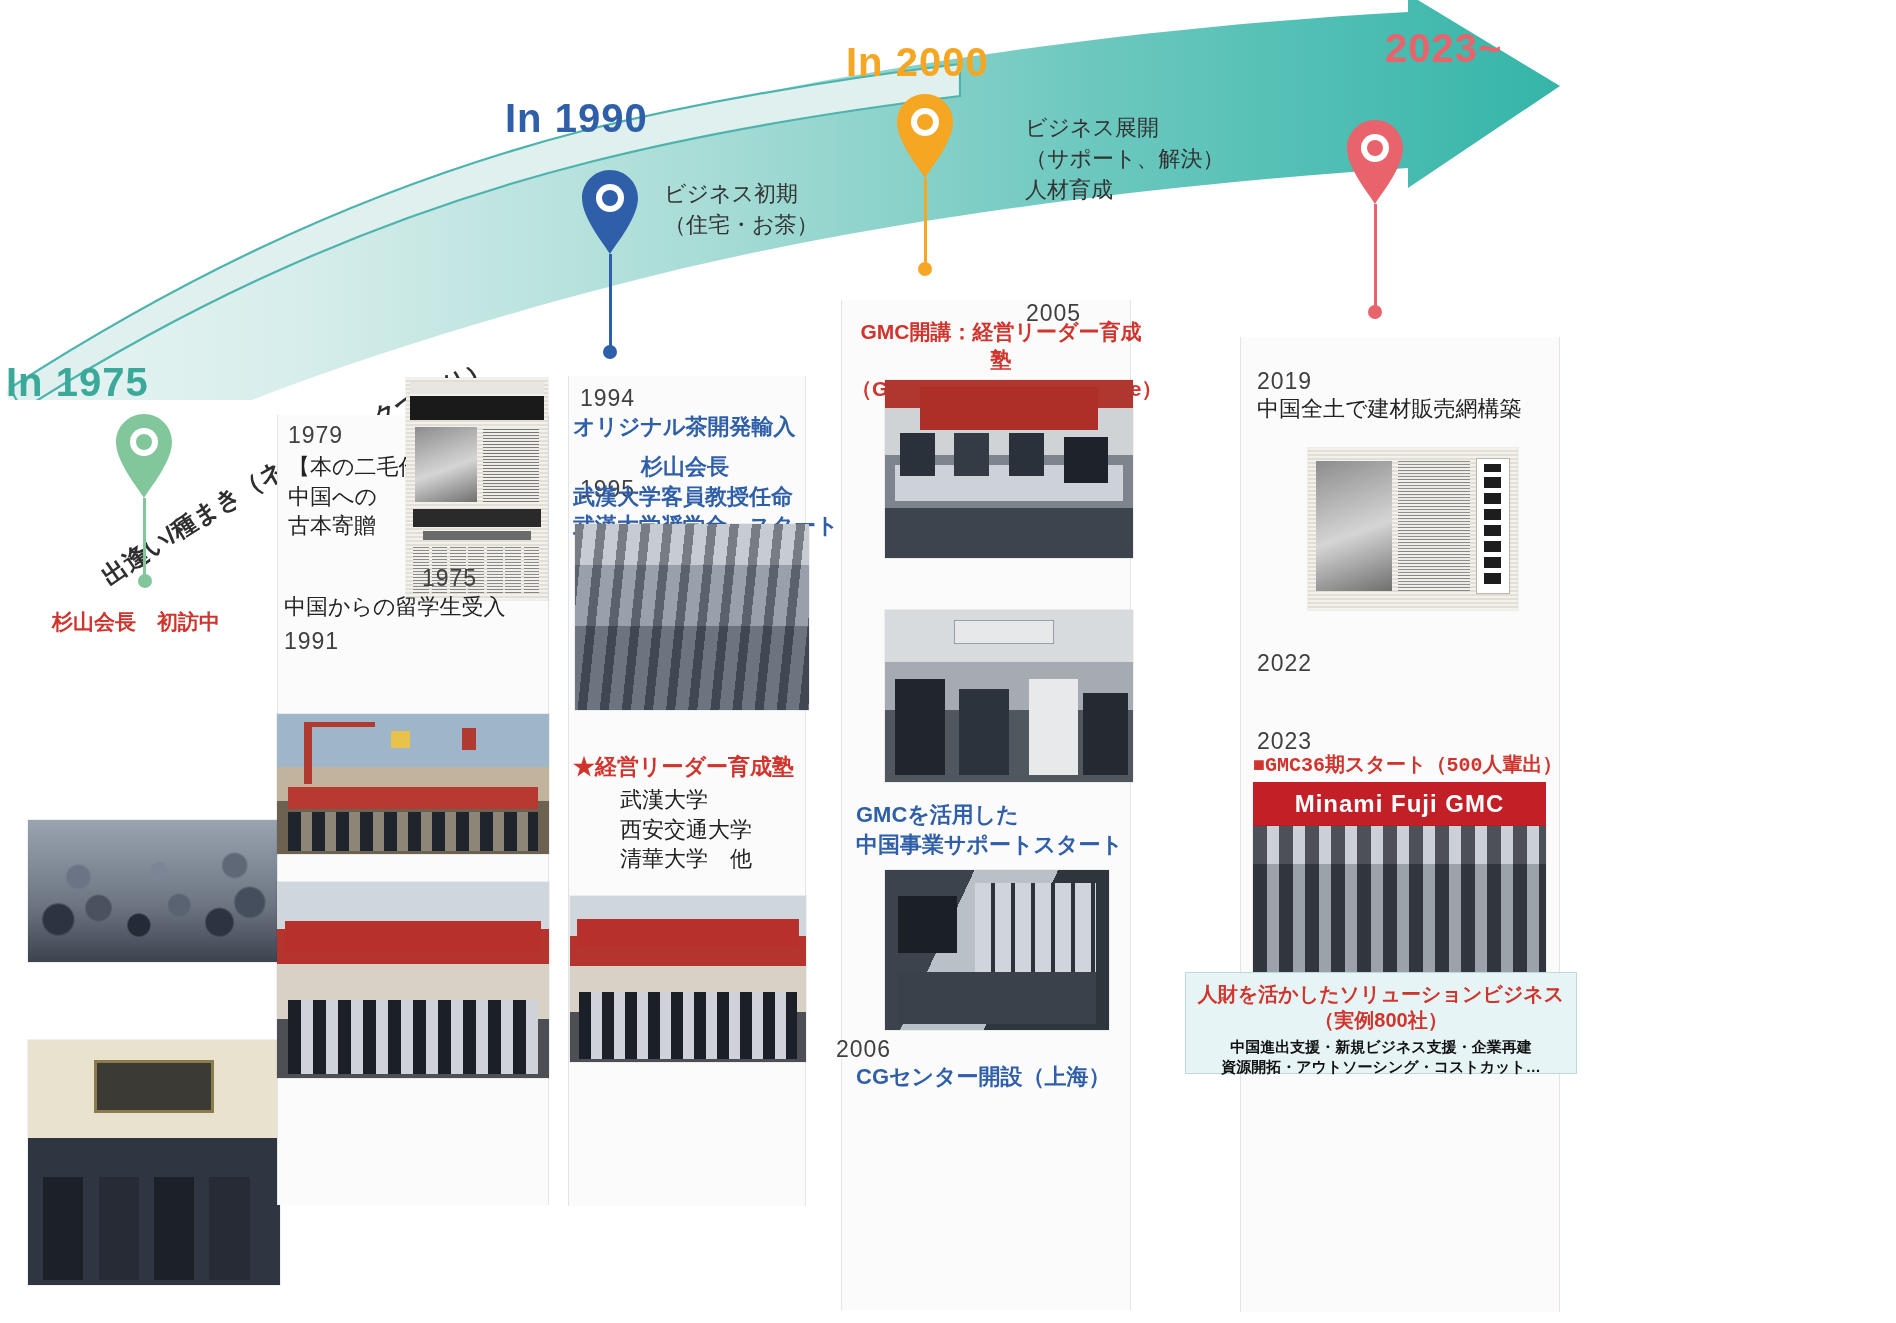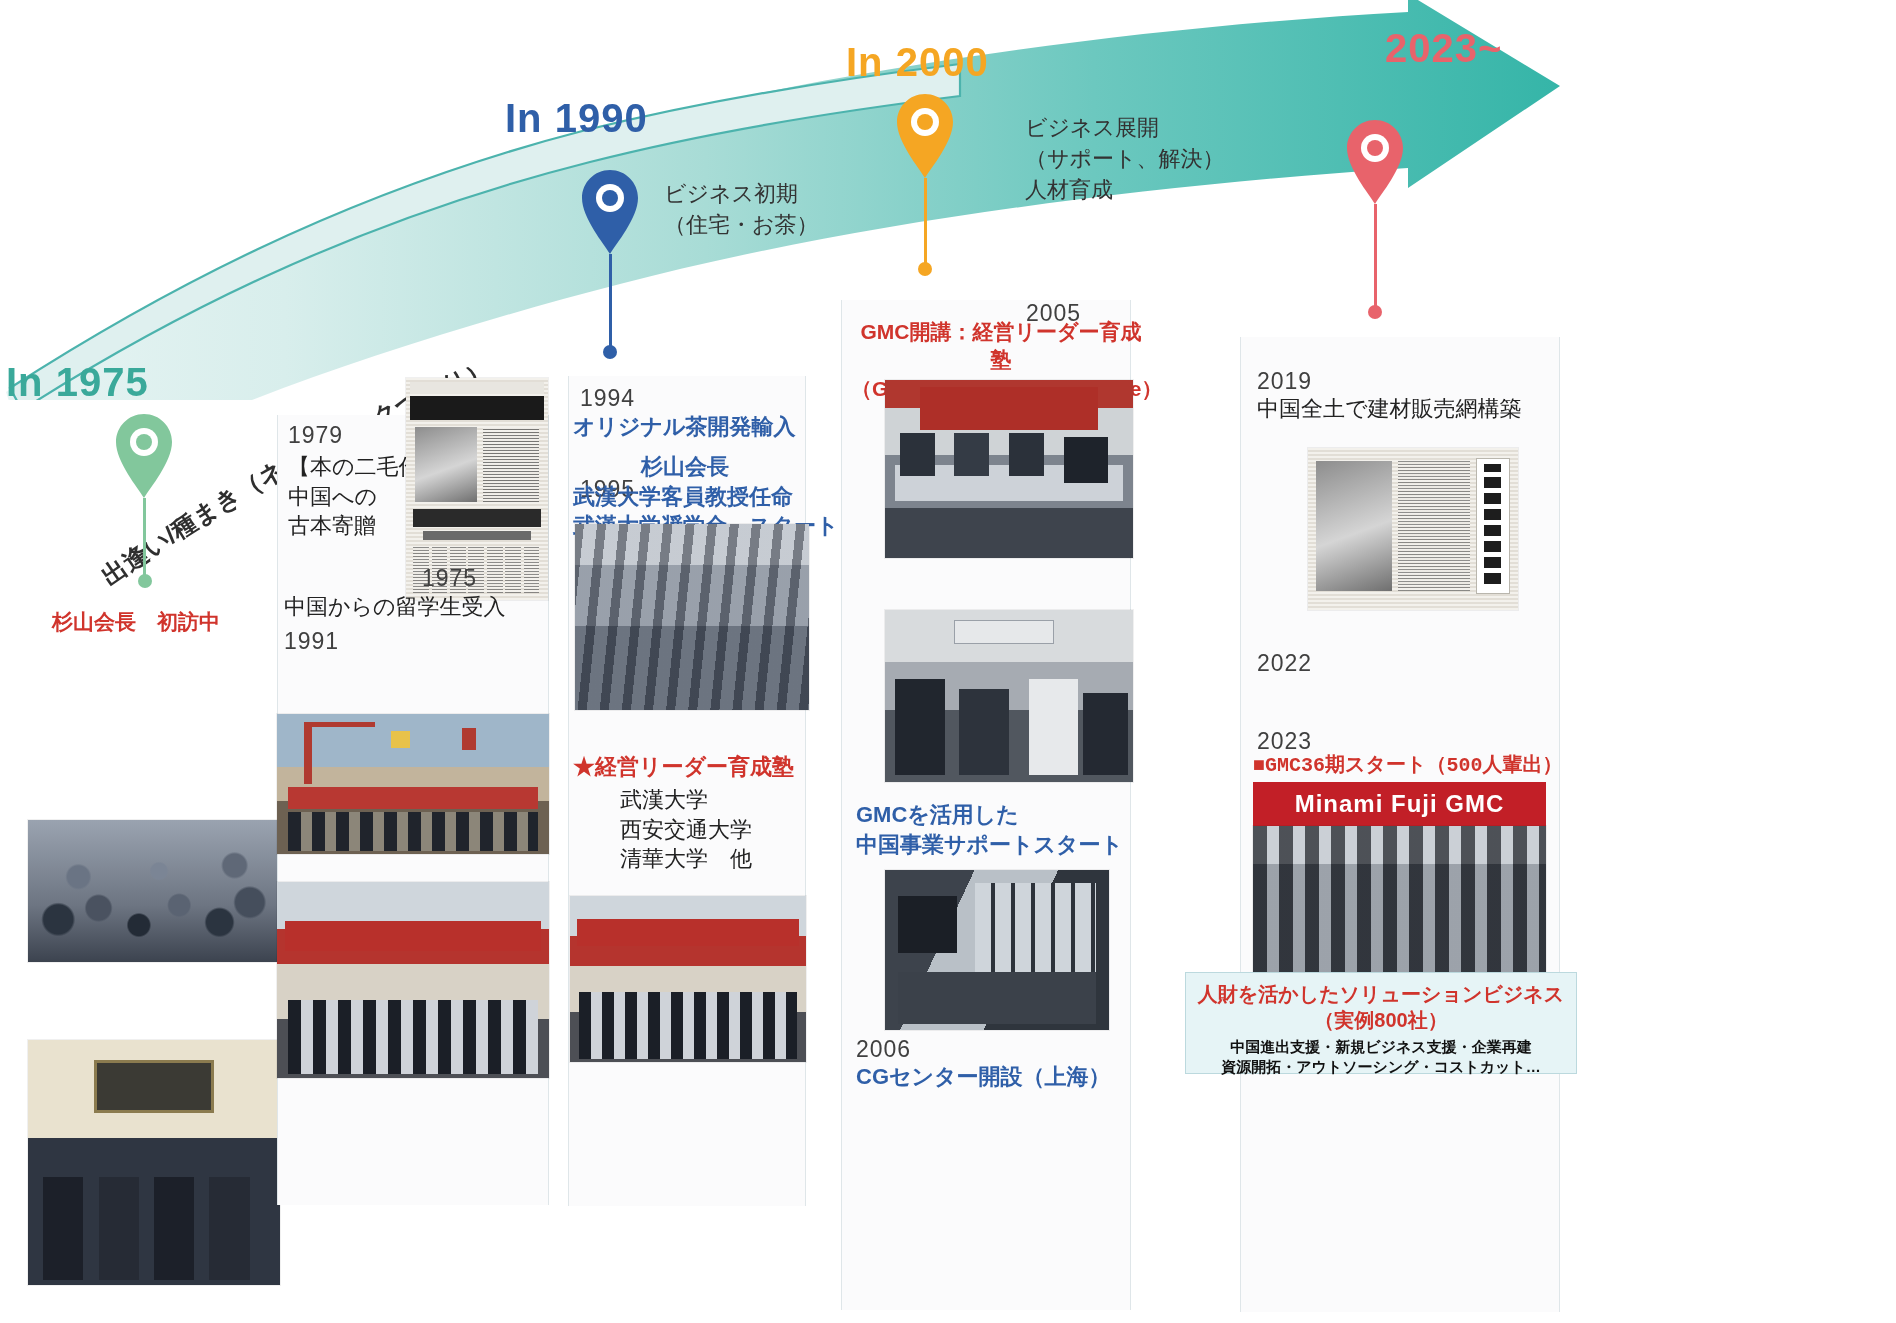--- a/index.html
+++ b/index.html
@@ -361,21 +361,21 @@
 
   <div class="abs body-jp body-blue" style="left:856px; top:800px; width:280px;">GMCを活用した
 中国事業サポートスタート</div>
 
   <div class="photo ph-office" style="left:885px; top:870px; width:224px; height:160px;">
     <div style="position:absolute;left:6%;top:16%;width:26%;height:36%;background:#1b1f26;"></div>
     <div style="position:absolute;left:40%;top:8%;width:54%;height:60%;background:repeating-linear-gradient(90deg,#cfd5db 0 16px,#2d333b 16px 20px);"></div>
     <div style="position:absolute;left:6%;top:64%;right:6%;height:32%;background:#3b414a;"></div>
   </div>
 
-  <div class="abs year" style="left:856px; top:1036px;">2006</div>
+  <div class="abs year" style="left:836px; top:1036px;">2006</div>
   <div class="abs body-jp body-blue nowrap" style="left:856px; top:1062px;">CGセンター開設（上海）</div>
 
   <div class="column" id="col-2019"></div>
 
   <div class="abs year" style="left:1257px; top:368px;">2019</div>
   <div class="abs body-jp nowrap" style="left:1257px; top:394px;">中国全土で建材販売網構築</div>
 
   <div class="photo np" style="left:1308px; top:448px; width:210px; height:162px;">
     <div class="np-img" style="left:4%;top:8%;width:36%;height:80%;"></div>
     <div style="position:absolute;left:43%;top:8%;width:34%;height:80%;background:repeating-linear-gradient(0deg,#5a5a5a 0 1px,#f2f0ec 1px 3px);opacity:.65;"></div>

